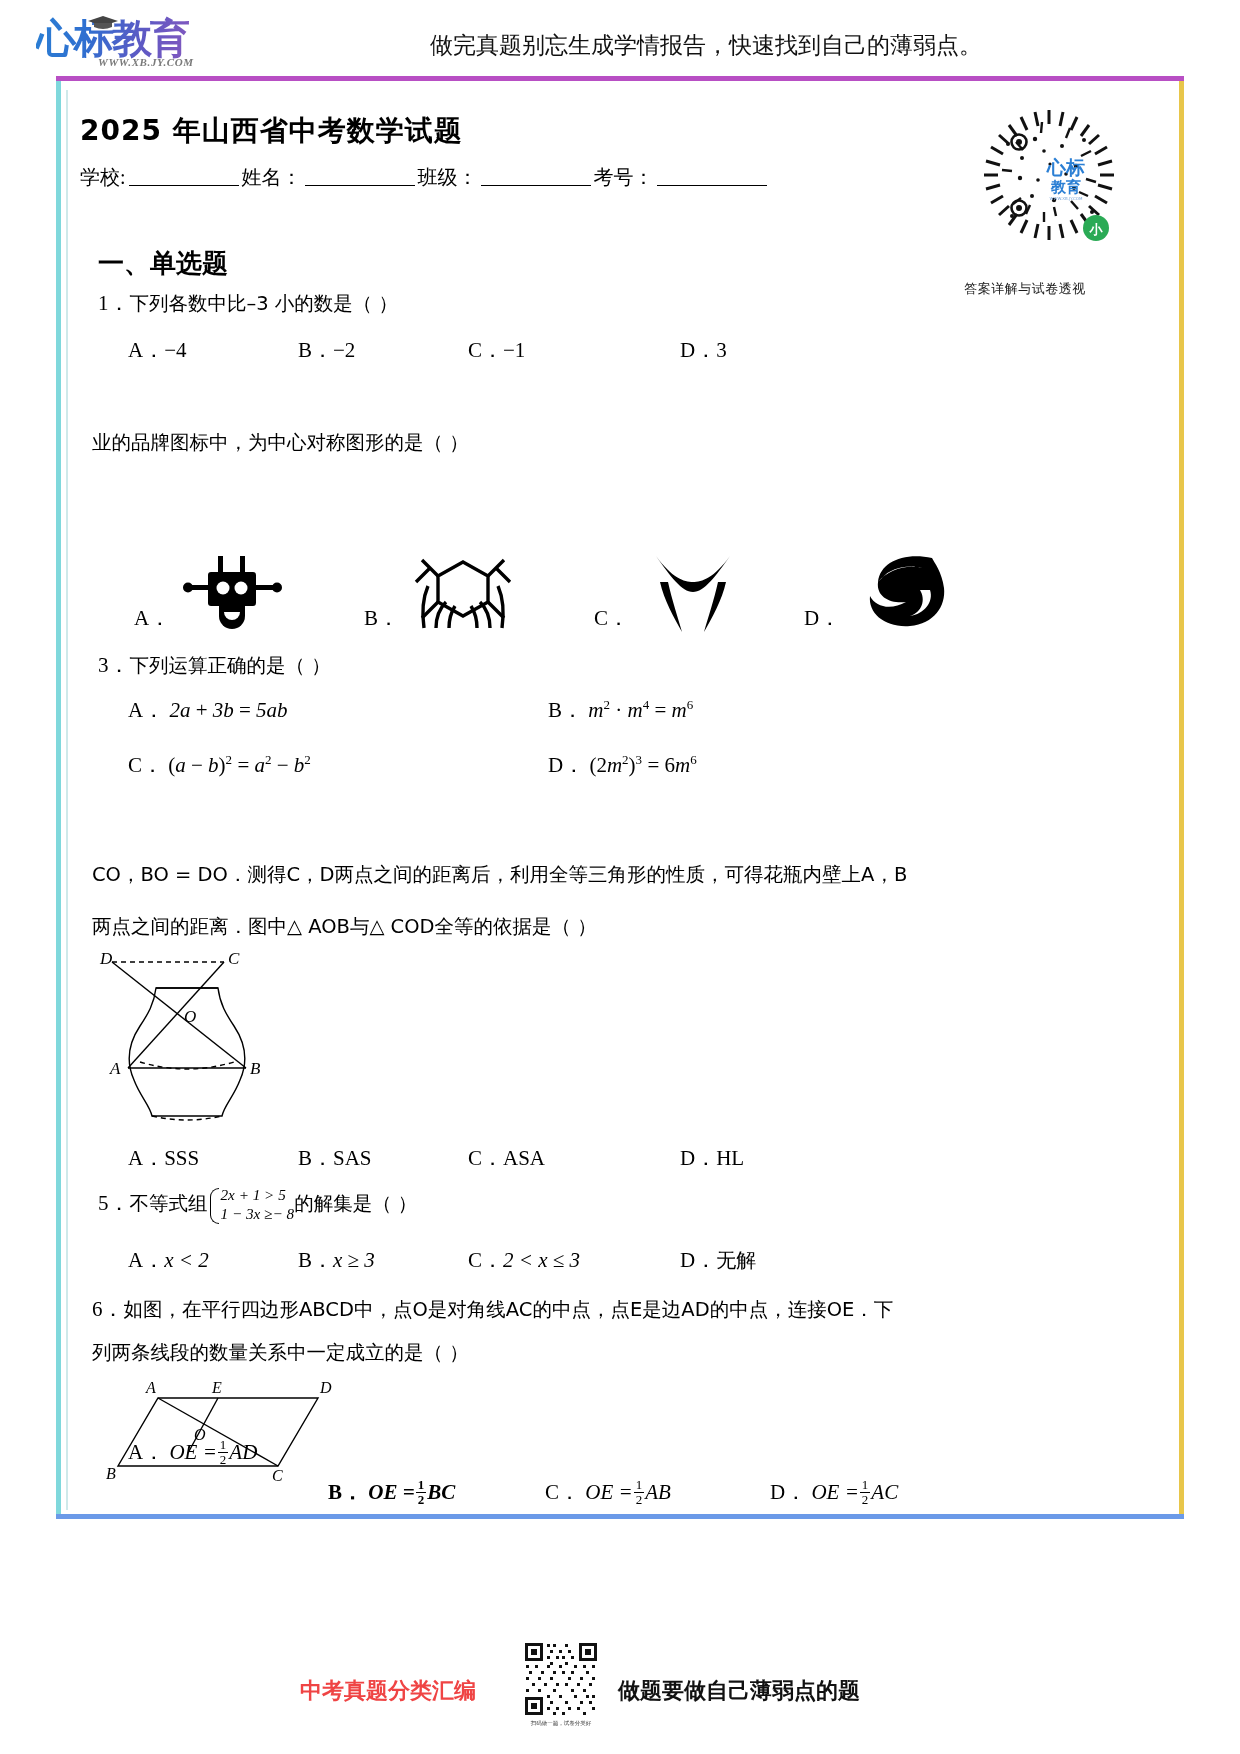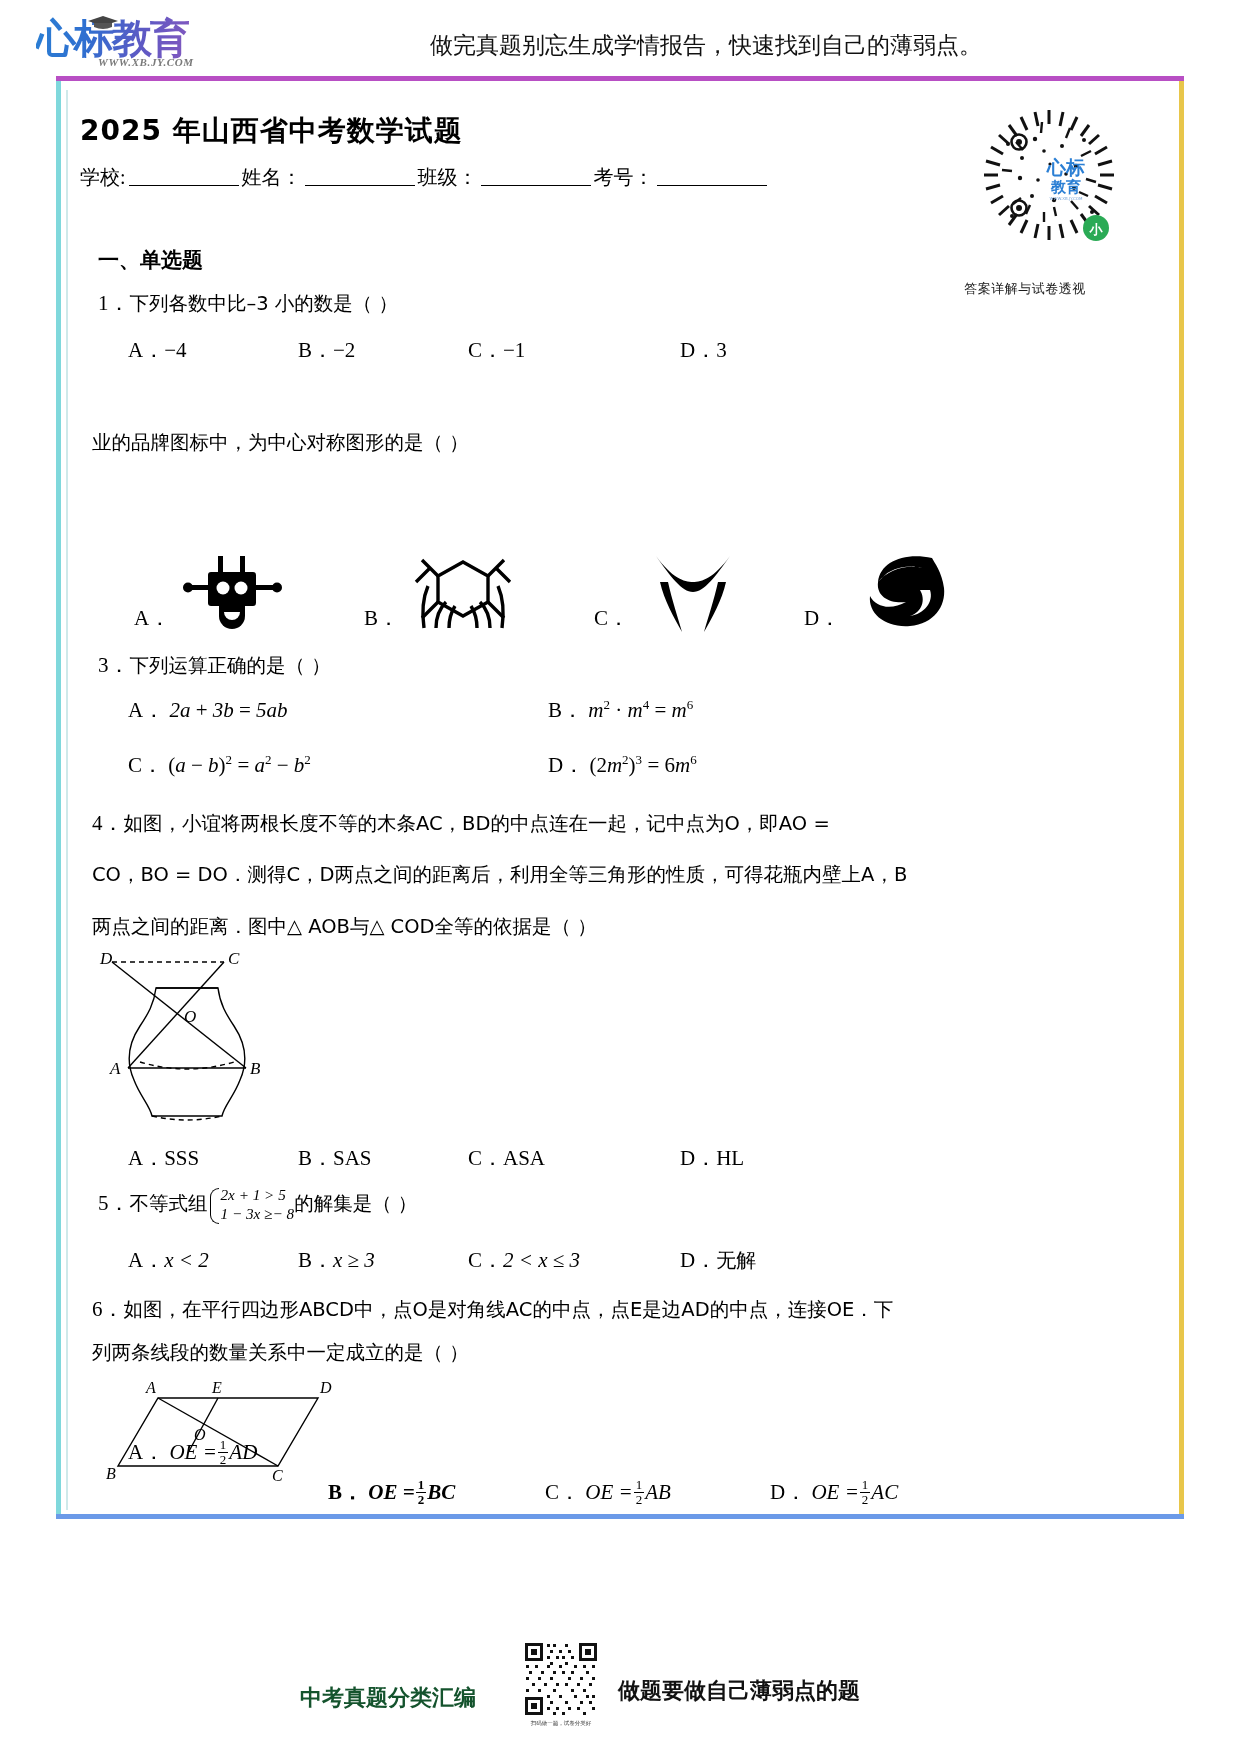--- a/index.html
+++ b/index.html
@@ -153,21 +153,21 @@
     font-size: 13px;
     color: #1a1a1a;
     letter-spacing: .5px;
   }
 
   .sec-head {
     position: absolute;
     left: 18px; top: 150px;
     font-family: "DejaVu Sans", sans-serif;
     font-weight: 700;
-    font-size: 21px;
+    font-size: 26px;
   }
   .q-mixed {
     position: absolute;
     font-family: "DejaVu Sans", sans-serif;
     font-size: 19.5px;
     line-height: 34px;
     white-space: nowrap;
     letter-spacing: 0px;
   }
   .num  { font-family: "Liberation Serif", serif; font-size: 21px; }
@@ -221,23 +221,23 @@
   }
   .ic-art { position: absolute; left: 78px; bottom: 0px; width: 110px; height: 82px; }
 
   
   .fig { position: absolute; }
 
   
   .footer { position: absolute; left: 0; top: 1640px; width: 1240px; height: 114px; }
   .footer-qr { position: absolute; left: 522px; top: 0px; width: 78px; height: 78px; }
   .footer-left {
-    position: absolute; left: 300px; top: 43px;
+    position: absolute; left: 300px; top: 36px;
     font-family: Liberation Mono, monospace; font-weight: 700; font-size: 22px;
-    color: #14532d; white-space: nowrap;
+    color: #ef4444; white-space: nowrap;
   }
   .footer-right {
     position: absolute; left: 618px; top: 36px;
     font-family: "DejaVu Sans", sans-serif; font-weight: 700; font-size: 22px;
     color: #111; white-space: nowrap;
   }
   .footer-qr-cap {
     position: absolute; left: 508px; top: 80px; width: 106px;
     text-align: center; font-family: "DejaVu Sans", sans-serif; font-size: 5.5px; color: #333;
   }
@@ -447,23 +447,20 @@
   </div>
   <div class="opt" style="left:48px; top:655px;">
     <span class="lab">C．</span>
     <span>(<span class="mi">a</span> − <span class="mi">b</span>)<sup class="exn">2</sup> = <span class="mi">a</span><sup class="exn">2</sup> − <span class="mi">b</span><sup class="exn">2</sup></span>
   </div>
   <div class="opt" style="left:468px; top:655px;">
     <span class="lab">D．</span>
     <span>(2<span class="mi">m</span><sup class="exn">2</sup>)<sup class="exn">3</sup> = 6<span class="mi">m</span><sup class="exn">6</sup></span>
   </div>
 
-  <div class="q-mixed" style="left:12px; top:710px;">
-    <span class="num">4．</span><span>如图，小谊将两根长度不等的木条AC，BD的中点连在一起，记中点为O，即AO =</span>
-  </div>
   <div class="q-mixed" style="left:12px; top:762px;">
     <span>CO，BO = DO．测得C，D两点之间的距离后，利用全等三角形的性质，可得花瓶内壁上A，B</span>
   </div>
   <div class="q-mixed" style="left:12px; top:814px;">
     <span>两点之间的距离．图中△ AOB与△ COD全等的依据是（          ）</span>
   </div>
 
   <div class="fig" style="left:14px; top:854px; width:220px; height:190px;">
     <svg viewBox="0 0 220 190" width="220" height="190">
       <g fill="none" stroke="#000" stroke-width="1.4">

